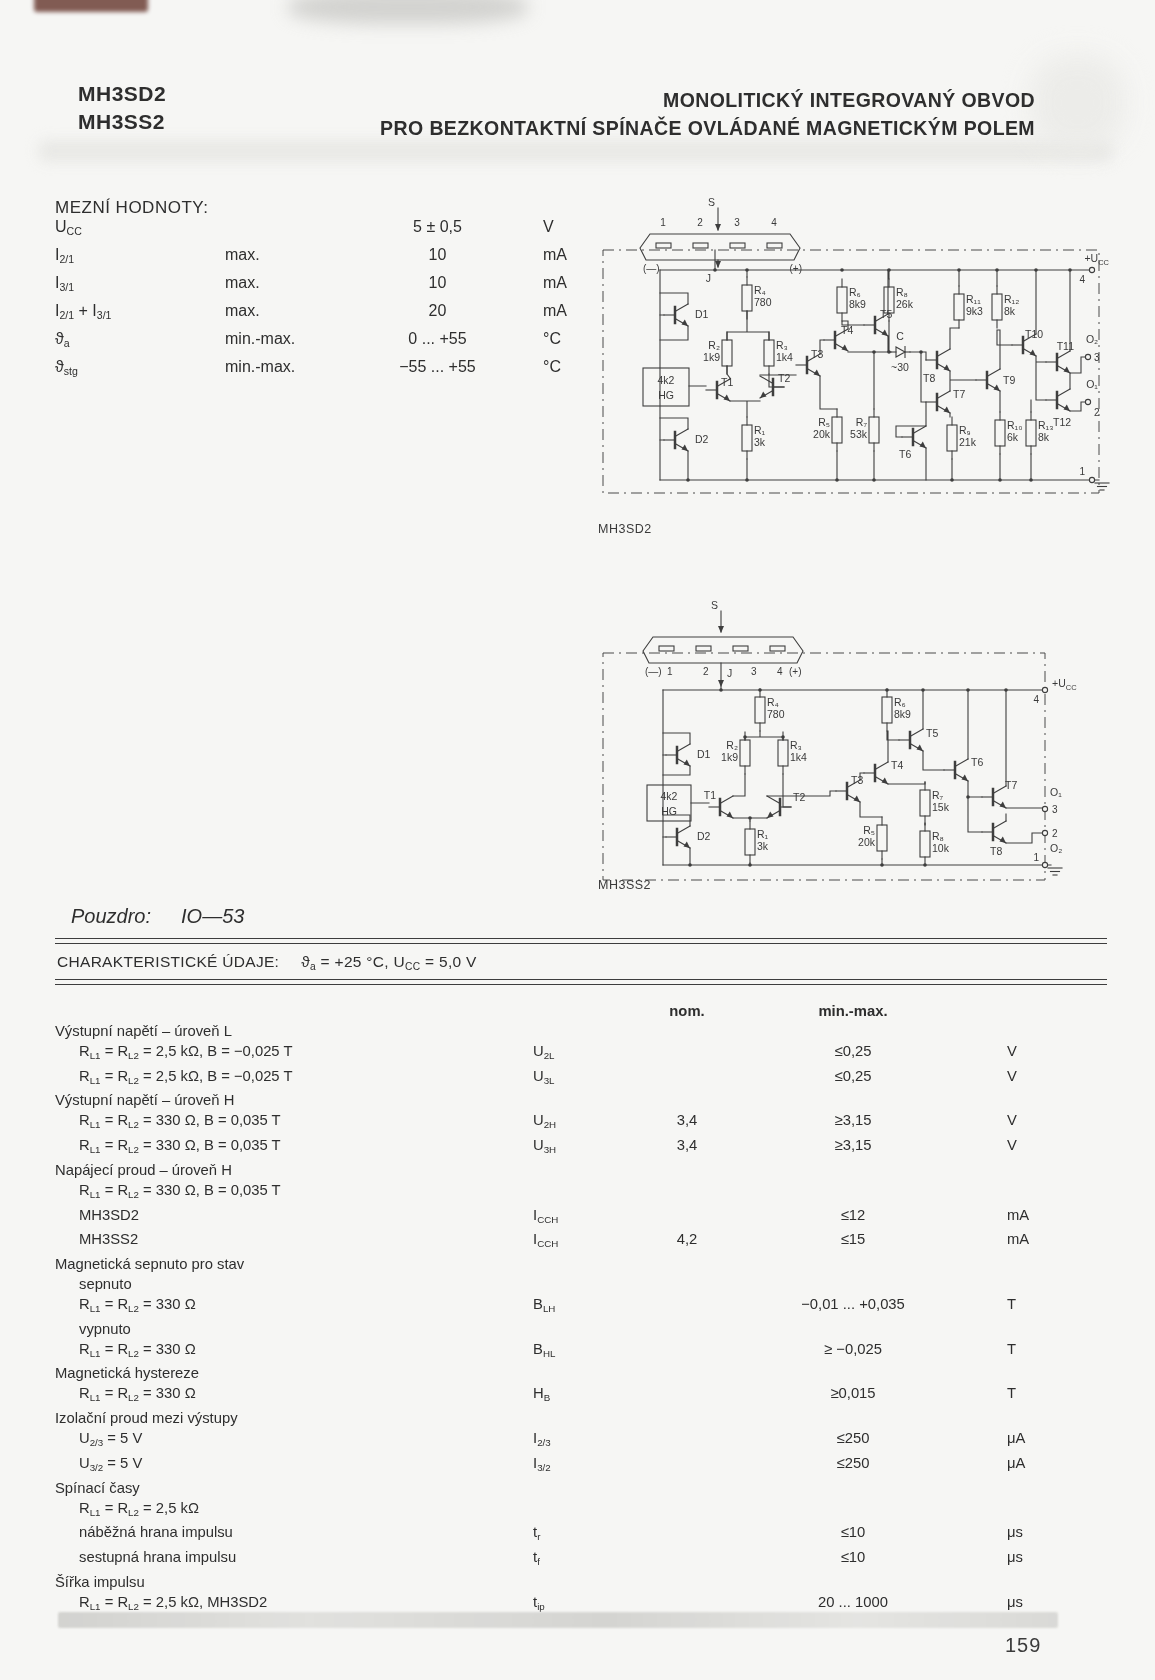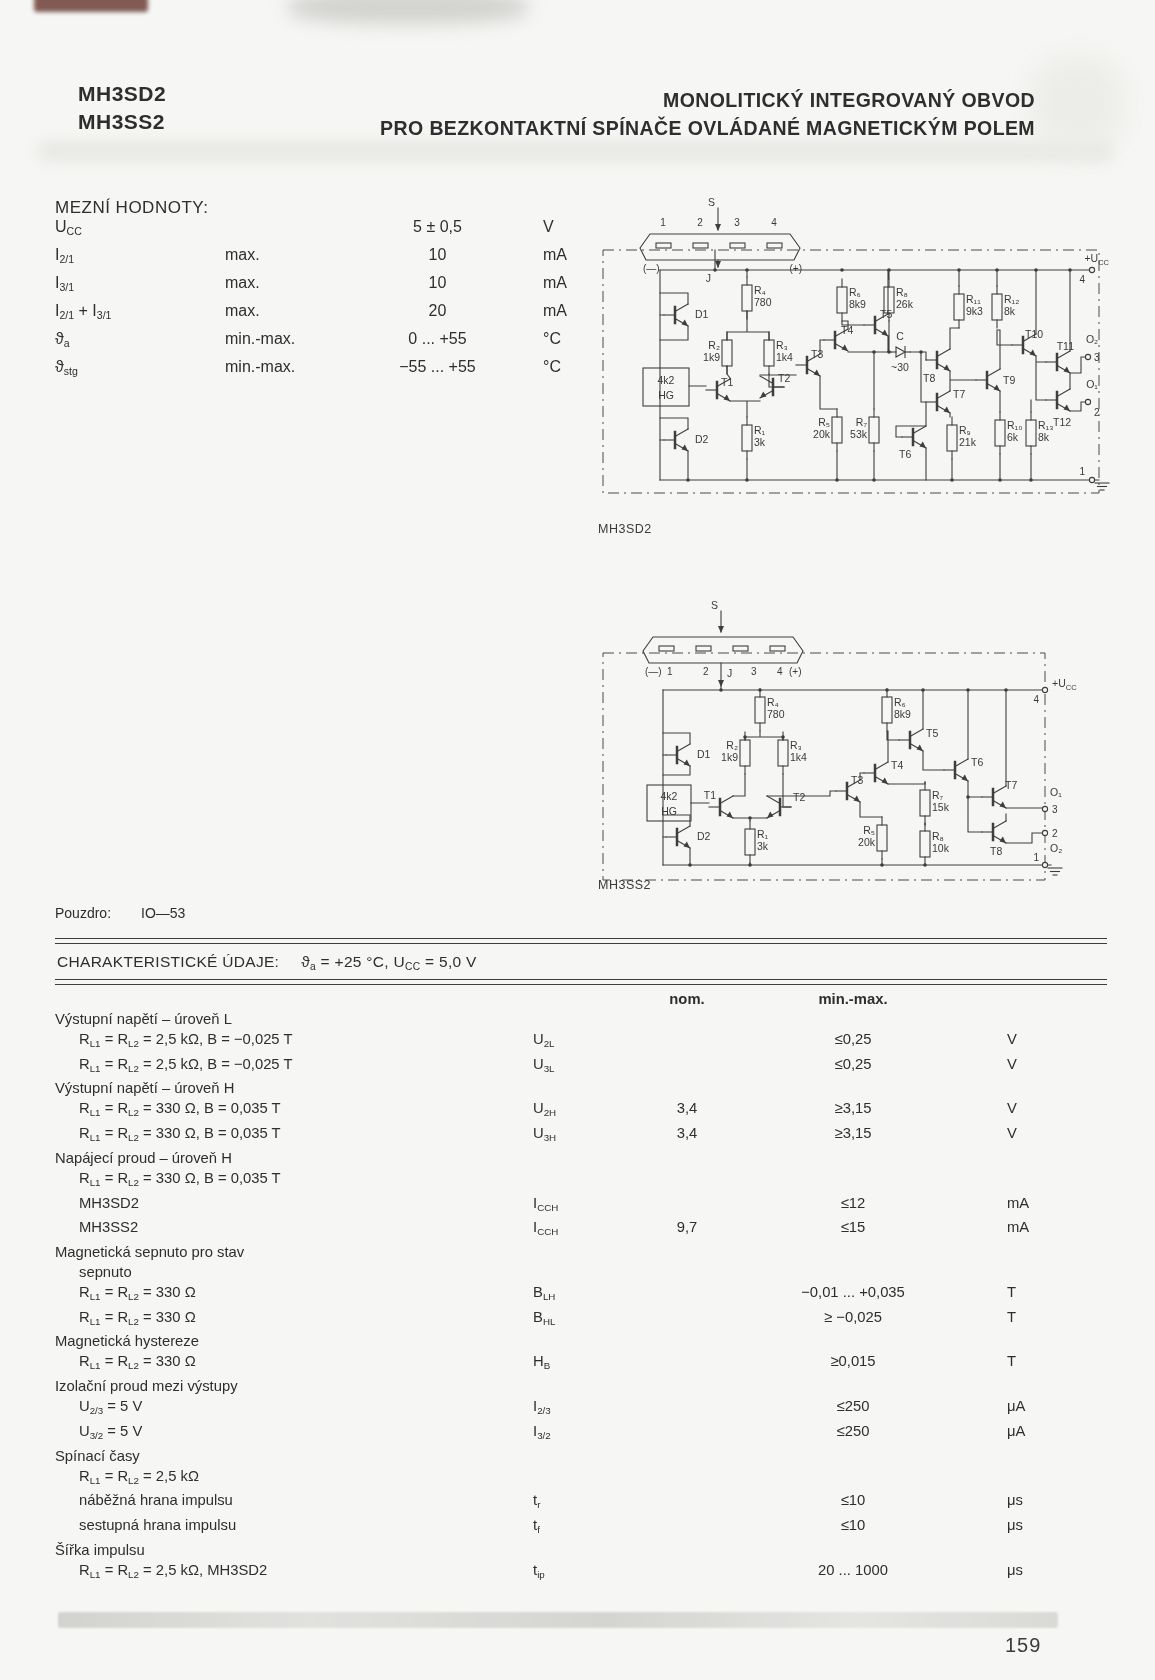--- a/index.html
+++ b/index.html
@@ -23,29 +23,29 @@
   .partnos{left:78px;top:80px;font-size:21px;font-weight:bold;line-height:28px;letter-spacing:.5px;}
   .doctitle{left:300px;top:86px;width:735px;text-align:right;font-size:19.5px;font-weight:bold;line-height:28px;letter-spacing:.4px;}
   
   .limits{left:55px;top:198px;width:560px;font-size:16px;}
   .lim-head{font-size:17px;margin-bottom:0;letter-spacing:.5px;}
   .lrow{display:grid;grid-template-columns:170px 135px 155px 60px;height:28px;align-items:baseline;}
   .l-val{text-align:center;}
   .l-unit{padding-left:28px;}
   
   .schcap{font-size:12.5px;letter-spacing:.5px;color:#3a3a3a;}
-  .pouzdro{left:55px;top:905px;font-size:14px;}
+  .pouzdro{left:71px;top:905px;font-size:20px;font-style:italic;}
   .pouzdro .v{margin-left:30px;}
   
   .char{left:55px;top:938px;width:1052px;font-size:14.8px;}
   .dblrule{height:4px;border-top:1.9px solid #3d3d3d;border-bottom:1.2px solid #3d3d3d;}
   .char-title{padding:9px 0 7px 2px;font-size:15.5px;letter-spacing:.3px;}
   .char-title .cnd{margin-left:22px;}
   .crow{display:grid;grid-template-columns:478px 96px 116px 216px 1fr;line-height:20px;align-items:baseline;}
-  .chead{margin-top:4px;font-weight:bold;}
+  .chead{margin-top:16px;font-weight:bold;}
   .c-cond{padding-left:24px;}
   .c-nom{text-align:center;}
   .c-mm{text-align:center;}
   .c-unit{padding-left:46px;}
   .gtitle{margin-top:0;line-height:20px;}
   .cpre{padding-left:24px;line-height:20px;}
   
   .pageno{left:1005px;top:1634px;font-size:20px;color:#3b3b3b;letter-spacing:1px;}
   
   svg{overflow:visible;}
@@ -586,36 +586,37 @@
       <div class="crow">
         <span class="c-cond"><span>MH3SD2</span></span>
         <span class="c-sym"><span>I</span><sub>CCH</sub></span>
         <span class="c-nom"></span>
         <span class="c-mm">≤12</span>
         <span class="c-unit">mA</span>
       </div>
       <div class="crow">
         <span class="c-cond"><span>MH3SS2</span></span>
         <span class="c-sym"><span>I</span><sub>CCH</sub></span>
-        <span class="c-nom">9,7</span>
+        <span class="c-nom">4,2</span>
         <span class="c-mm">≤15</span>
         <span class="c-unit">mA</span>
       </div>
     </div>
 
     <div>
       <div class="gtitle">Magnetická sepnuto pro stav</div>
       <div class="cpre"><span>sepnuto</span></div>
       <div class="crow">
         <span class="c-cond"><span>R</span><sub>L1</sub><span> = R</span><sub>L2</sub><span> = 330 Ω</span></span>
         <span class="c-sym"><span>B</span><sub>LH</sub></span>
         <span class="c-nom"></span>
         <span class="c-mm">−0,01 ... +0,035</span>
         <span class="c-unit">T</span>
       </div>
+      <div class="cpre"><span>vypnuto</span></div>
       <div class="crow">
         <span class="c-cond"><span>R</span><sub>L1</sub><span> = R</span><sub>L2</sub><span> = 330 Ω</span></span>
         <span class="c-sym"><span>B</span><sub>HL</sub></span>
         <span class="c-nom"></span>
         <span class="c-mm">≥ −0,025</span>
         <span class="c-unit">T</span>
       </div>
     </div>
 
     <div>

